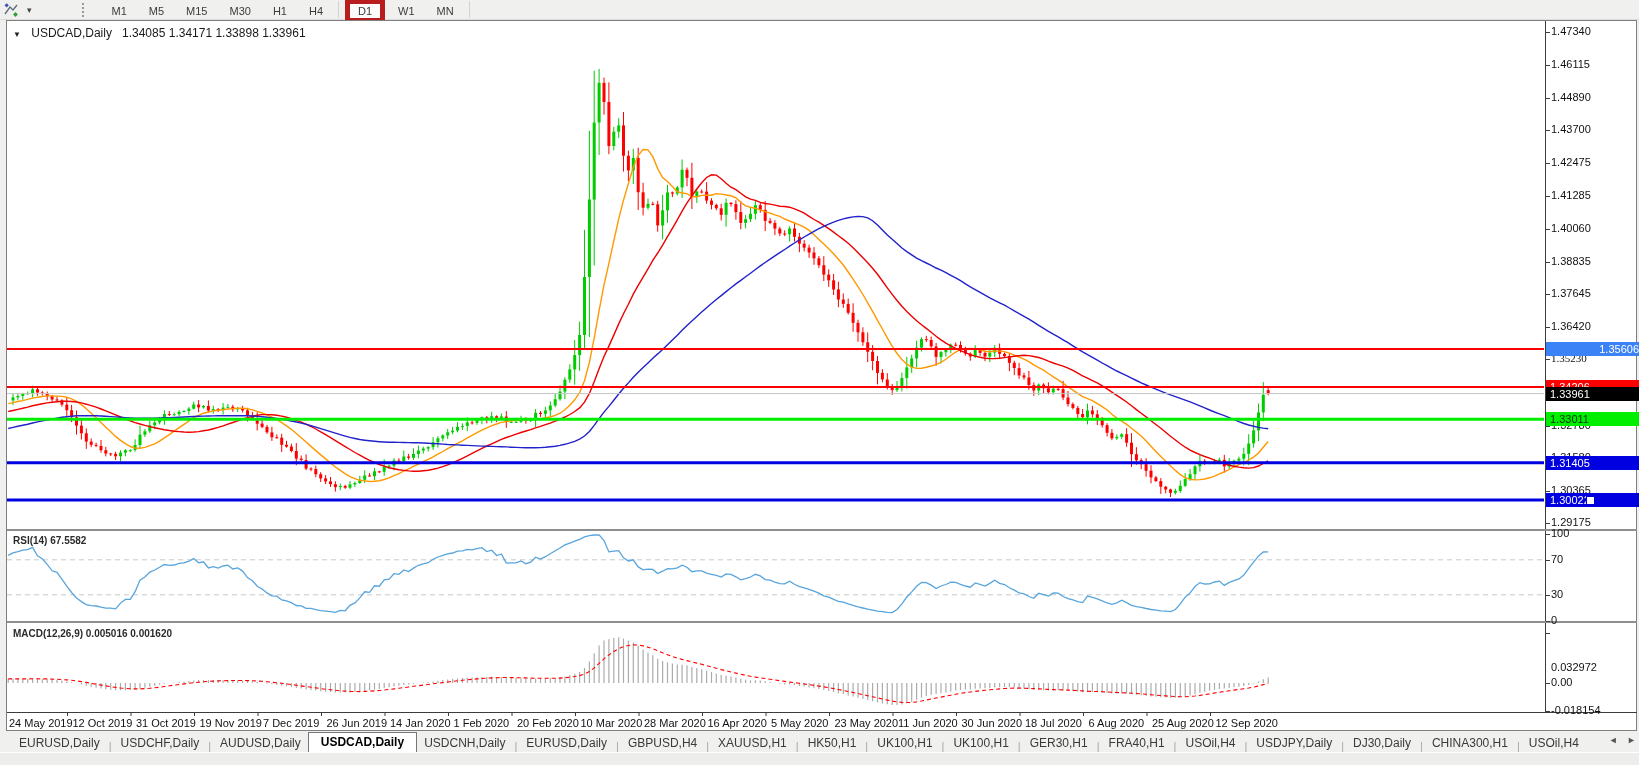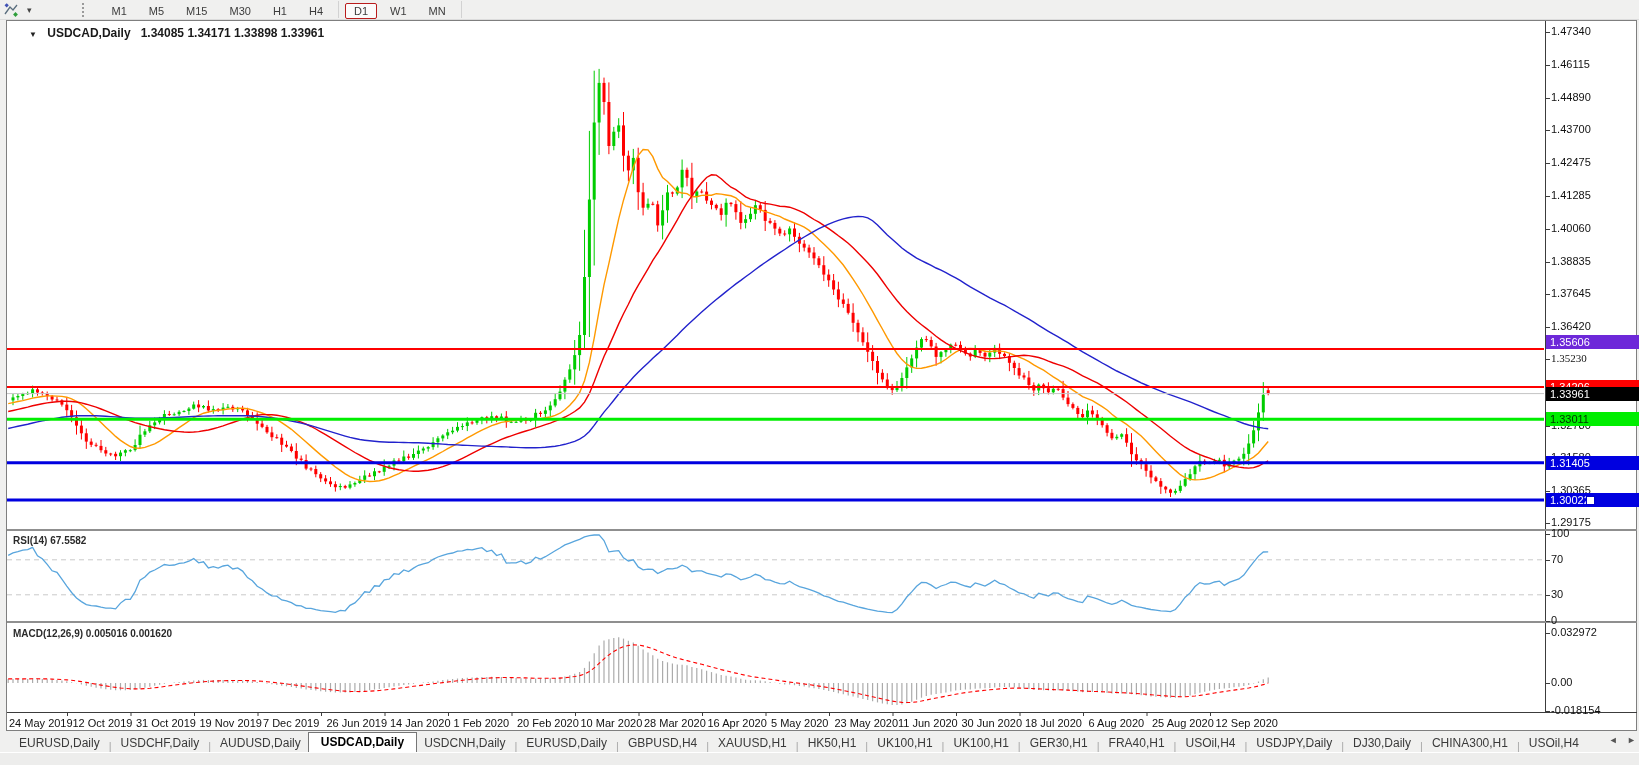--- a/index.html
+++ b/index.html
@@ -6,30 +6,30 @@
     background:#f0f0ef;font-family:"Liberation Sans",sans-serif;
     -webkit-font-smoothing:none;}
   
   #toolbar{position:absolute;left:0;top:0;width:1639px;height:19px;
     background:#f0f0ef;border-bottom:1px solid #dcdcdc;display:flex;align-items:center;}
   .tbicon{width:18px;height:16px;margin-left:3px;display:inline-block;}
   .caret{font-size:9px;color:#444;margin:0 6px 0 6px;cursor:default;}
   .grip{height:14px;width:3px;border-left:2px dotted #9a9a9a;margin:0 14px 0 44px;}
   .tfbtn{font-size:11px;color:#3c3c3c;padding:1px 8px;margin:0 2px;border:1px solid transparent;
     line-height:14px;cursor:default;}
-  .tfbtn.pressed{background:#fbfbfb;border:1px solid #b91c1c;border-radius:2px;}
+  .tfbtn.pressed{background:#fbfbfb;border:5px solid #b91c1c;border-radius:2px;}
   .tbsep{height:14px;width:0;border-left:1px solid #d2d2d2;margin:0 4px;}
   
   #chartwin{position:absolute;left:6px;top:20px;width:1631px;height:711px;
     background:#ffffff;border:1px solid #7f7f7f;box-sizing:border-box;}
   #plot{position:absolute;left:7px;top:21px;z-index:1;}
   #vaxis{position:absolute;left:1545px;top:21px;height:692px;width:0;
     border-left:1px solid #3c3c3c;z-index:2;}
   .hsep{position:absolute;left:7px;width:1630px;height:2px;background:#8f8f8f;z-index:2;}
-  #title{position:absolute;left:29px;top:26px;font-size:12px;font-weight:700;color:#1a1a1a;z-index:3;}
+  #title{position:absolute;left:13px;top:26px;font-size:12px;font-weight:400;color:#1a1a1a;z-index:3;}
   #title .tri{font-size:8px;margin-right:7px;color:#222;}
   .panellabel{position:absolute;left:13px;font-size:10px;font-weight:700;color:#2b2b2b;z-index:3;}
   .plabel{position:absolute;left:1551px;font-size:11px;color:#111;z-index:2;white-space:nowrap;}
   .ptickmark{position:absolute;left:1546px;width:4px;height:1px;background:#3c3c3c;z-index:2;}
   .pbadge{position:absolute;left:1546px;width:93px;height:14px;font-size:11px;line-height:14px;
     padding-left:4px;box-sizing:border-box;z-index:4;white-space:nowrap;}
   .linemarker{position:absolute;width:7px;height:7px;background:#ffffff;border:1px solid #0000cc;z-index:5;}
   .dlabel{position:absolute;top:717px;font-size:11px;color:#111;z-index:2;white-space:nowrap;}
   
   #tabbar{position:absolute;left:0;top:731px;width:1639px;height:21px;background:#f0f0ef;
@@ -932,37 +932,37 @@
     <div class="ptickmark" style="top: 359px;"></div>
     <div class="plabel" style="top: 352px; font-family: Liberation Serif, serif;">1.35230</div>
     <div class="ptickmark" style="top: 426px;"></div>
     <div class="plabel" style="top: 419px;">1.32780</div>
     <div class="ptickmark" style="top: 458px;"></div>
     <div class="plabel" style="top: 451px;">1.31580</div>
     <div class="ptickmark" style="top: 491px;"></div>
     <div class="plabel" style="top: 484px;">1.30365</div>
     <div class="ptickmark" style="top: 523px;"></div>
     <div class="plabel" style="top: 516px;">1.29175</div>
-    <div class="pbadge" style="top: 335px; background: #6d28d9; color: rgb(255, 255, 255);">1.35606</div>
+    <div class="pbadge" style="top: 342px; background: #3b82f6; color: rgb(255, 255, 255); text-align: right;">1.35606</div>
     <div class="pbadge" style="top: 380px; background: rgb(255, 0, 0); color: rgb(255, 255, 255);">1.34206</div>
     <div class="pbadge" style="top: 387px; background: rgb(0, 0, 0); color: rgb(255, 255, 255);">1.33961</div>
     <div class="pbadge" style="top: 412px; background: rgb(0, 238, 0); color: rgb(0, 51, 0);">1.33011</div>
     <div class="pbadge" style="top: 456px; background: rgb(0, 0, 224); color: rgb(255, 255, 255);">1.31405</div>
     <div class="pbadge" style="top: 493px; background: rgb(0, 0, 224); color: rgb(255, 255, 255);">1.30022</div>
     <div class="linemarker" style="left: 1586px; top: 496px;"></div>
     <div class="ptickmark" style="top: 534px;"></div>
     <div class="plabel" style="top: 527px;">100</div>
     <div class="ptickmark" style="top: 560px;"></div>
     <div class="plabel" style="top: 553px;">70</div>
     <div class="ptickmark" style="top: 595px;"></div>
     <div class="plabel" style="top: 588px;">30</div>
     <div class="ptickmark" style="top: 621px;"></div>
     <div class="plabel" style="top: 614px;">0</div>
     <div class="ptickmark" style="top: 633px;"></div>
-    <div class="plabel" style="top: 626px;">0.032972</div>
+    <div class="plabel" style="top: 661px;">0.032972</div>
     <div class="ptickmark" style="top: 683px;"></div>
     <div class="plabel" style="top: 676px;">0.00</div>
     <div class="ptickmark" style="top: 711px;"></div>
     <div class="plabel" style="top: 704px;">-0.018154</div>
   </div>
 <div id="date-labels">
     <div class="dlabel" style="left: 9px;">24 May 2019</div>
     <div class="dlabel" style="left: 72.5px;">12 Oct 2019</div>
     <div class="dlabel" style="left: 136px;">31 Oct 2019</div>
     <div class="dlabel" style="left: 199.5px;">19 Nov 2019</div>

